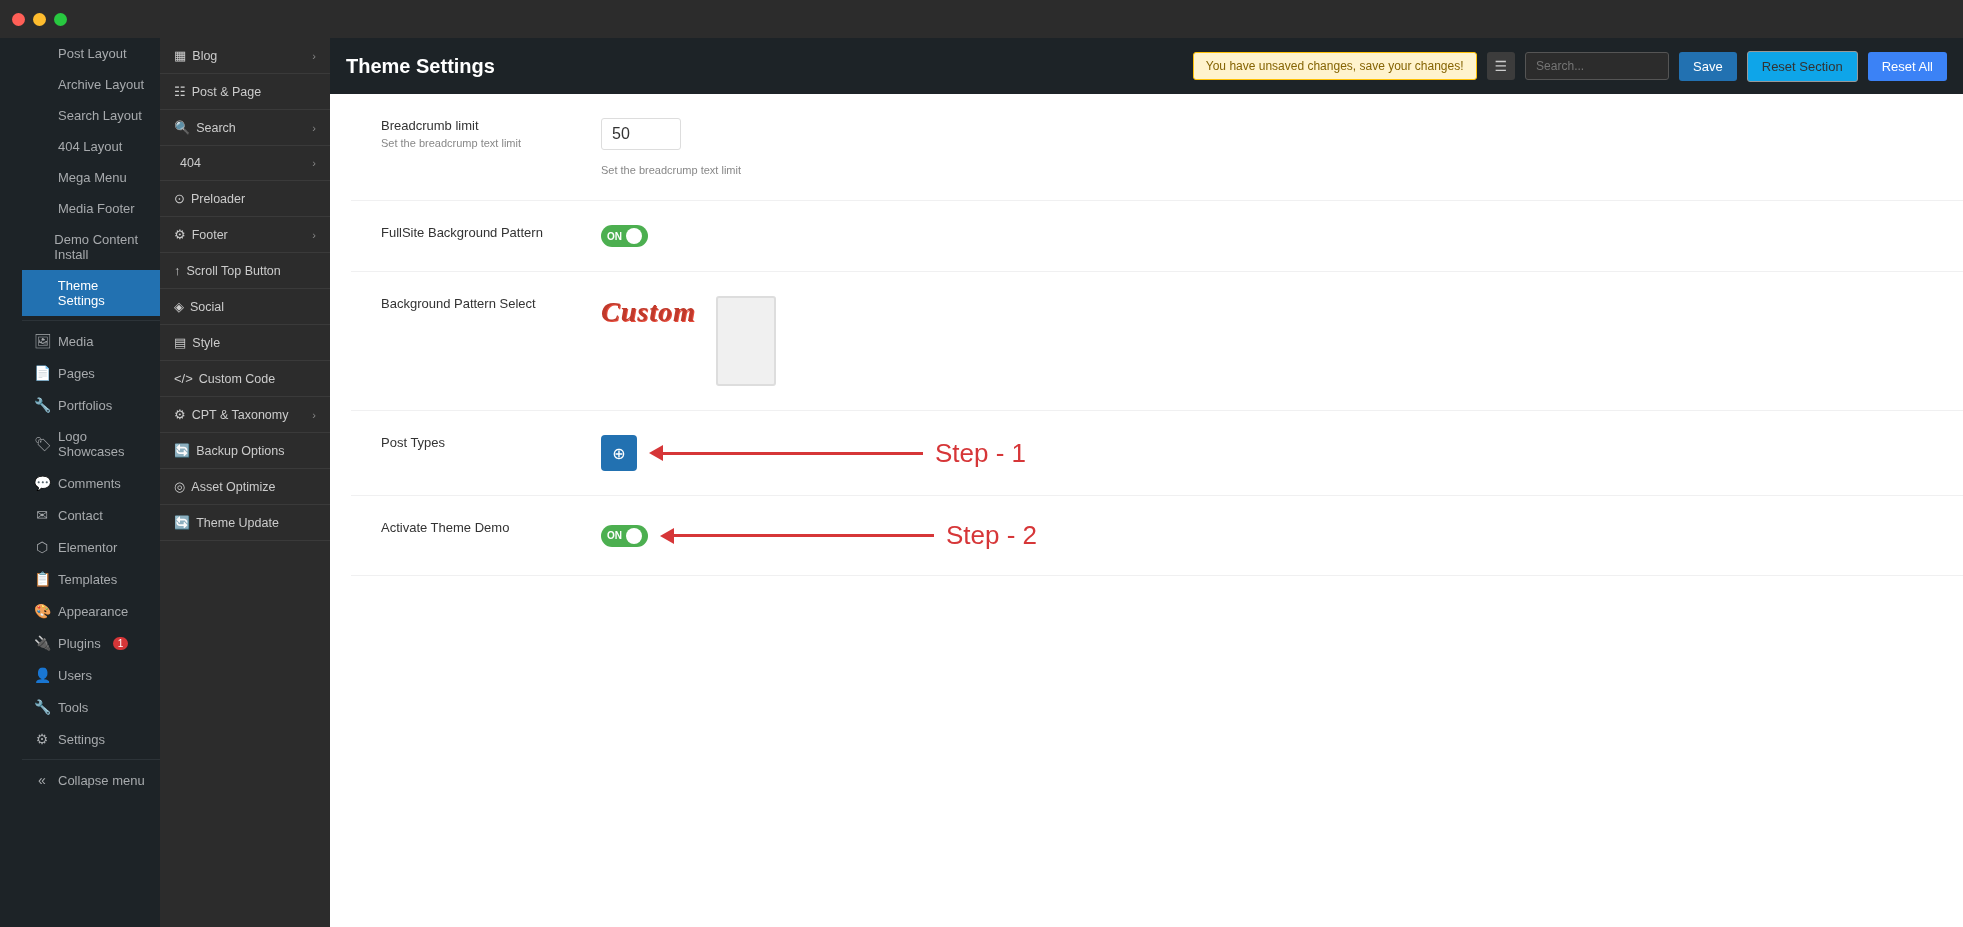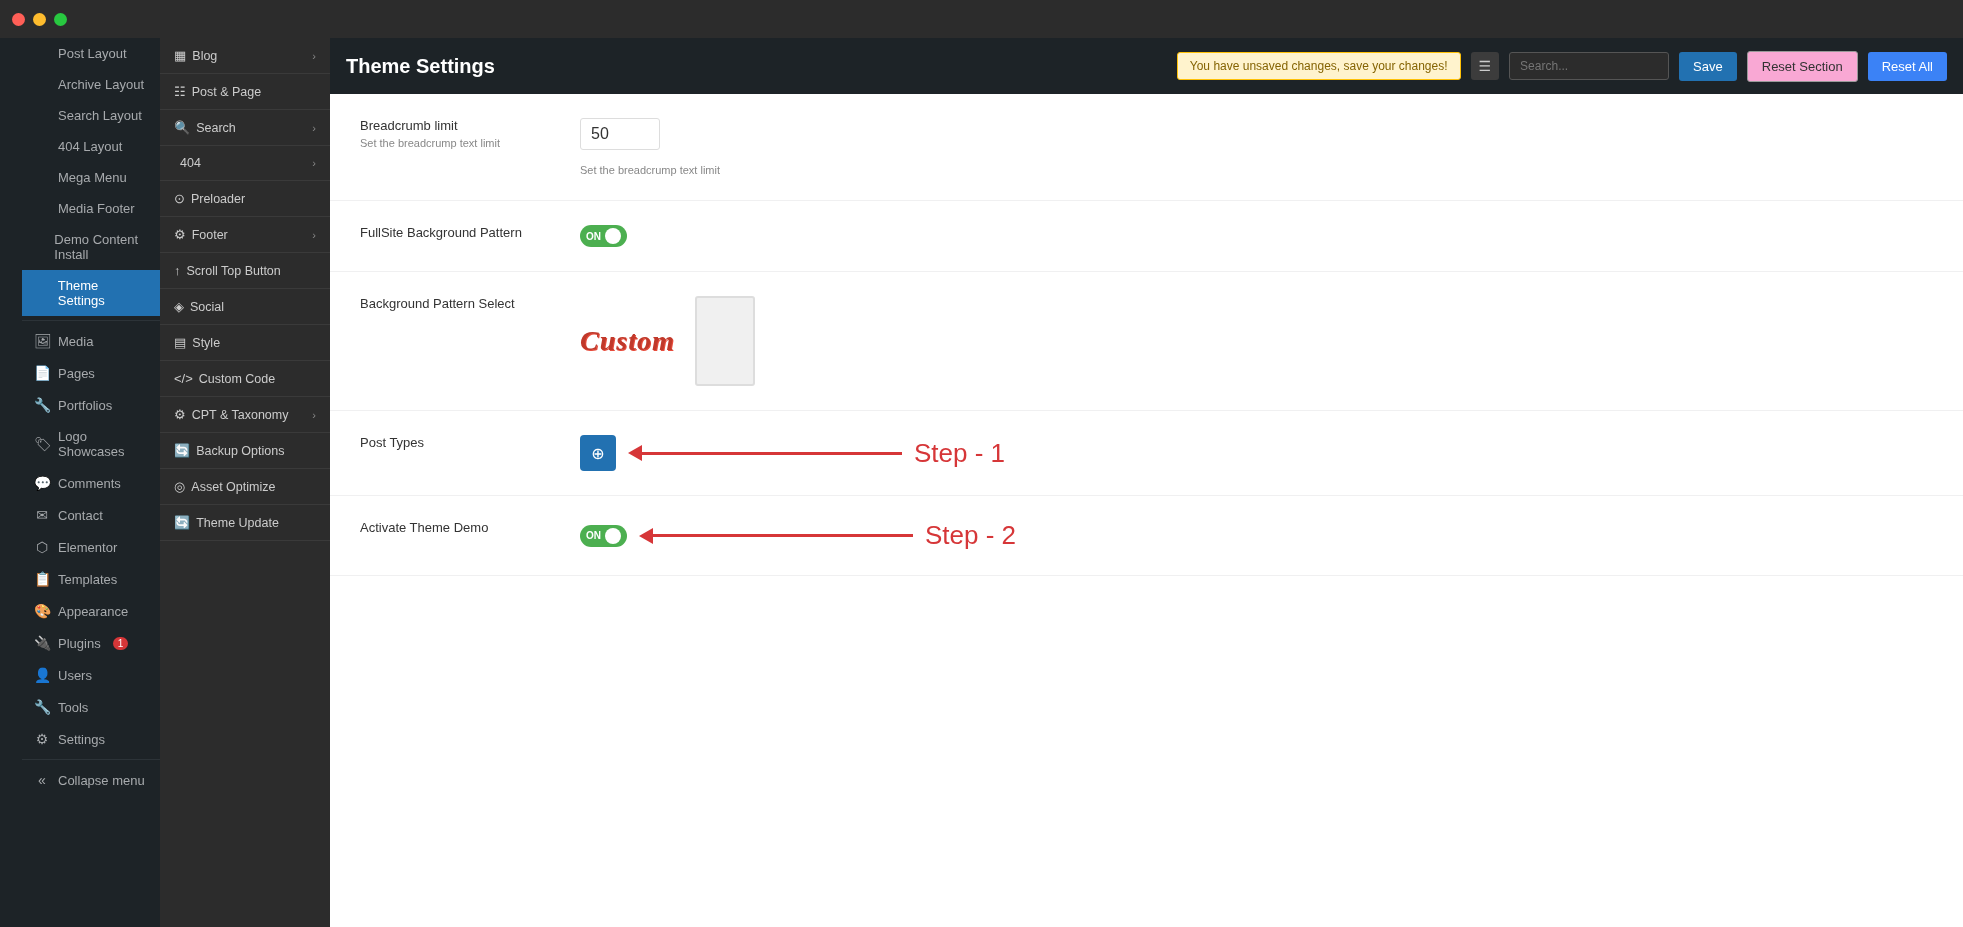--- a/index.html
+++ b/index.html
@@ -30,28 +30,28 @@
     .theme-sidebar-item .ts-arrow { font-size: 11px; color: #888; }
 
     
     .main-content { flex: 1; display: flex; flex-direction: column; overflow: hidden; }
 
     
     .top-header { background: #1d2327; display: flex; align-items: center; padding: 0 16px; height: 56px; flex-shrink: 0; gap: 10px; }
     .page-title-text { color: #fff; font-size: 20px; font-weight: 600; margin-right: auto; }
     .unsaved-notice { background: #fff3cd; border: 1px solid #ffc107; color: #856404; padding: 6px 12px; border-radius: 3px; font-size: 12px; white-space: nowrap; }
     .header-icon-btn { background: #3c3c3c; border: none; color: #ccc; padding: 6px 8px; border-radius: 3px; cursor: pointer; font-size: 14px; }
-    .search-input-header { padding: 6px 10px; border: 1px solid #555; background: #2c2c2c; color: #ccc; border-radius: 3px; font-size: 12px; width: 160px; }
+    .search-input-header { padding: 6px 10px; border: 1px solid #555; background: #2c2c2c; color: #ccc; border-radius: 3px; font-size: 12px; width: 144px; }
     .btn-save { background: #2271b1; color: #fff; border: none; padding: 7px 14px; border-radius: 3px; cursor: pointer; font-size: 13px; font-weight: 500; }
-    .btn-reset-section { background: #f9a8d4; color: #333; border: 1px solid #999; padding: 7px 14px; border-radius: 3px; cursor: pointer; font-size: 13px; }
+    .btn-reset-section { background: #0ea5e9; color: #333; border: 1px solid #999; padding: 7px 14px; border-radius: 3px; cursor: pointer; font-size: 13px; }
     .btn-reset-all { background: #3b82f6; color: #fff; border: none; padding: 7px 14px; border-radius: 3px; cursor: pointer; font-size: 13px; }
 
     
     .settings-content { flex: 1; overflow-y: auto; background: #fff; padding: 0; }
-    .setting-row { display: flex; align-items: flex-start; padding: 24px 30px; border-bottom: 1px solid #f0f0f1; }
+    .setting-row { display: flex; align-items: flex-start; padding: 24px 30px; border-bottom: 1px solid #f0f0f1; margin-left: 21px; }
     .setting-label-col { width: 220px; flex-shrink: 0; }
     .setting-label { font-size: 13px; color: #333; font-weight: 500; }
     .setting-sublabel { font-size: 11px; color: #888; margin-top: 4px; }
     .setting-control-col { flex: 1; display: flex; align-items: center; flex-wrap: wrap; gap: 10px; }
 
     
     .number-input { width: 80px; padding: 6px 10px; border: 1px solid #ddd; border-radius: 3px; font-size: 16px; color: #333; }
 
     
     .toggle-switch { display: inline-flex; align-items: center; background: #4CAF50; border-radius: 14px; padding: 3px 6px; cursor: pointer; gap: 4px; }
@@ -312,21 +312,21 @@
           </div>
         </div>
       </div>
 
       <div class="setting-row">
         <div class="setting-label-col">
           <div class="setting-label">Background Pattern Select</div>
         </div>
         <div class="setting-control-col">
           <div class="pattern-area">
-            <div style="display:flex;gap:20px;align-items:center;">
+            <div style="display:flex;gap:20px;">
               <div class="custom-label">Custom</div>
               <div style="width:60px;height:90px;background:#f0f0f0;border:2px solid #ddd;border-radius:3px;"></div>
             </div>
           </div>
         </div>
       </div>
 
       <div class="setting-row">
         <div class="setting-label-col">
           <div class="setting-label">Post Types</div>

